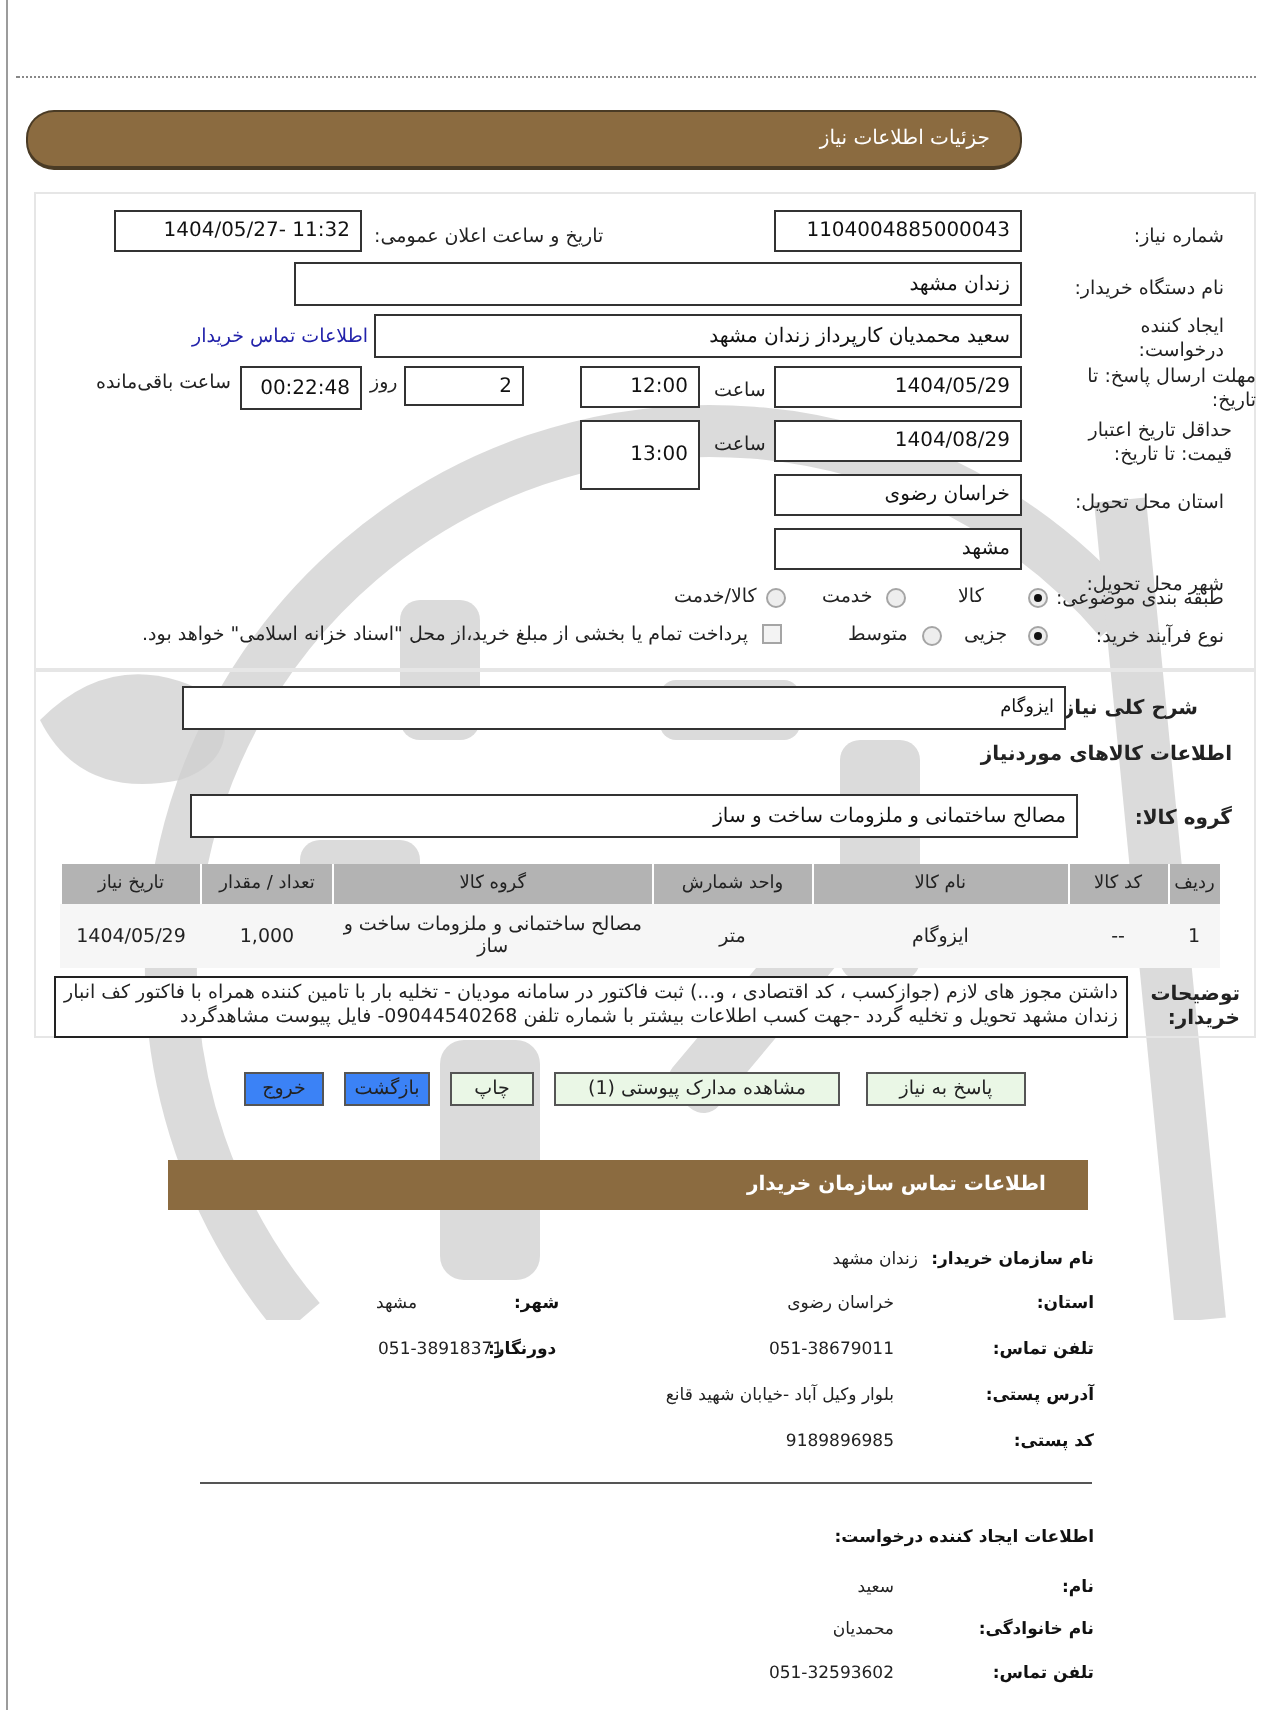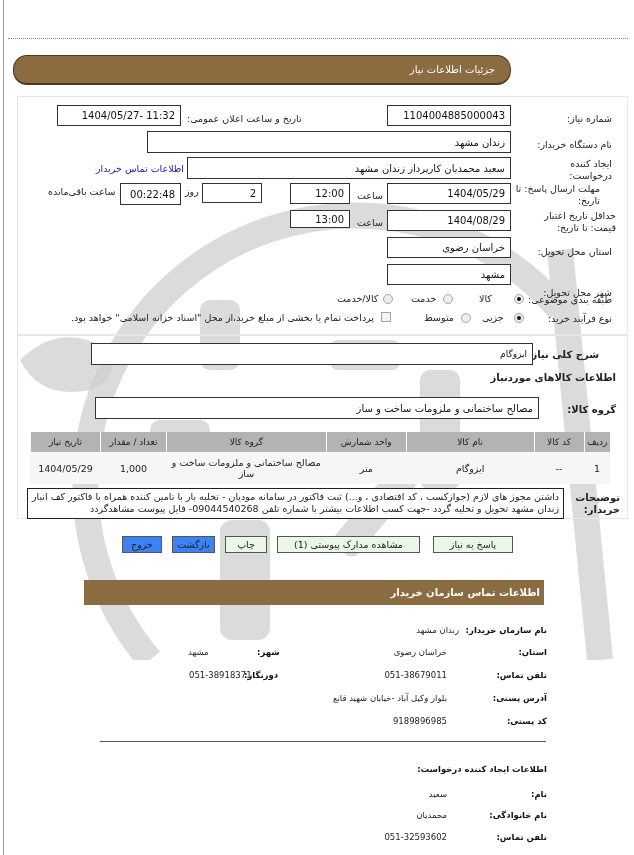--- a/index.html
+++ b/index.html
@@ -29,21 +29,21 @@
     table.items { position: absolute; left: 30px; top: 432px; width: 580px; border-collapse: collapse; background: #f6f6f6; }
     table.items th { background: #b3b3b3; color: #222; font-weight: normal; font-size: 9px; height: 20px; border-left: 1px solid #fff; text-align: center; }
     table.items td { font-size: 9.5px; height: 32px; text-align: center; color: #222; }
 
     .desc-box { position: absolute; left: 27px; top: 488px; width: 537px; height: 31px; border: 1px solid #222; background: #fff; font-size: 9.5px; line-height: 12px; padding: 2px 4px; text-align: justify; }
 
     .btn { position: absolute; height: 17px; border: 1px solid #555; font-size: 9.5px; display: flex; align-items: center; justify-content: center; color: #222; }
     .btn.green { background: #eaf7e6; }
     .btn.red { background: #3b82f6; }
 
-    .contact-bar { position: absolute; left: 84px; top: 580px; width: 460px; height: 25px; background: #8b6b40; color: #fff; font-weight: bold; font-size: 10px; display: flex; align-items: center; padding-right: 4px; }
+    .contact-bar { position: absolute; left: 84px; top: 580px; width: 460px; height: 25px; background: #8b6b40; color: #fff; font-weight: bold; font-size: 10px; display: flex; align-items: center; padding-right: 21px; }
     .c-lbl { position: absolute; font-size: 8.5px; font-weight: bold; color: #111; }
     .c-val { position: absolute; font-size: 8.5px; color: #222; }
     .sep { position: absolute; left: 100px; top: 741px; width: 446px; height: 1px; background: #555; }
   </style>
 </head>
 <body>
 
 <div class="left-rule"></div>
 <div class="top-dotted"></div>
 
@@ -78,33 +78,33 @@
 <div class="box" style="left:147px;top:131px;width:364px;height:22px;">
   <span>زندان مشهد</span>
 </div>
 
 <span class="lbl" style="right:22px;top:158px;width:72px;">ایجاد کننده درخواست:</span>
 <div class="box" style="left:187px;top:157px;width:324px;height:22px;">
   <span>سعید محمدیان کارپرداز زندان مشهد</span>
 </div>
 <span class="link" style="left:96px;top:163px;">اطلاعات تماس خریدار</span>
 
-<span class="lbl" style="right:34px;top:183px;width:100px;text-align:right;">مهلت ارسال پاسخ: تا تاریخ:</span>
+<span class="lbl" style="right:6px;top:183px;width:100px;text-align:right;">مهلت ارسال پاسخ: تا تاریخ:</span>
 <div class="box ltr" style="left:387px;top:183px;width:124px;height:21px;">1404/05/29</div>
 <span class="lbl" style="left:357px;top:190px;">ساعت</span>
 <div class="box ltr" style="left:290px;top:183px;width:60px;height:21px;">12:00</div>
 <div class="box ltr" style="left:202px;top:183px;width:60px;height:20px;">2</div>
 <span class="lbl" style="left:185px;top:186px;">روز</span>
 <div class="box ltr" style="left:120px;top:183px;width:61px;height:22px;">00:22:48</div>
 <span class="lbl" style="left:48px;top:186px;">ساعت باقی‌مانده</span>
 
 <span class="lbl" style="right:18px;top:210px;width:100px;">حداقل تاریخ اعتبار قیمت: تا تاریخ:</span>
 <div class="box ltr" style="left:387px;top:210px;width:124px;height:21px;">1404/08/29</div>
 <span class="lbl" style="left:357px;top:217px;">ساعت</span>
-<div class="box ltr" style="left:290px;top:210px;width:60px;height:18px;">13:00</div>
+<div class="box ltr" style="left:290px;top:210px;width:60px;height:35px;">13:00</div>
 
 <span class="lbl" style="right:22px;top:246px;">استان محل تحویل:</span>
 <div class="box" style="left:387px;top:237px;width:124px;height:21px;">
   <span>خراسان رضوی</span>
 </div>
 
 <span class="lbl" style="right:22px;top:287px;">شهر محل تحویل:</span>
 <div class="box" style="left:387px;top:264px;width:124px;height:21px;">
   <span>مشهد</span>
 </div>

